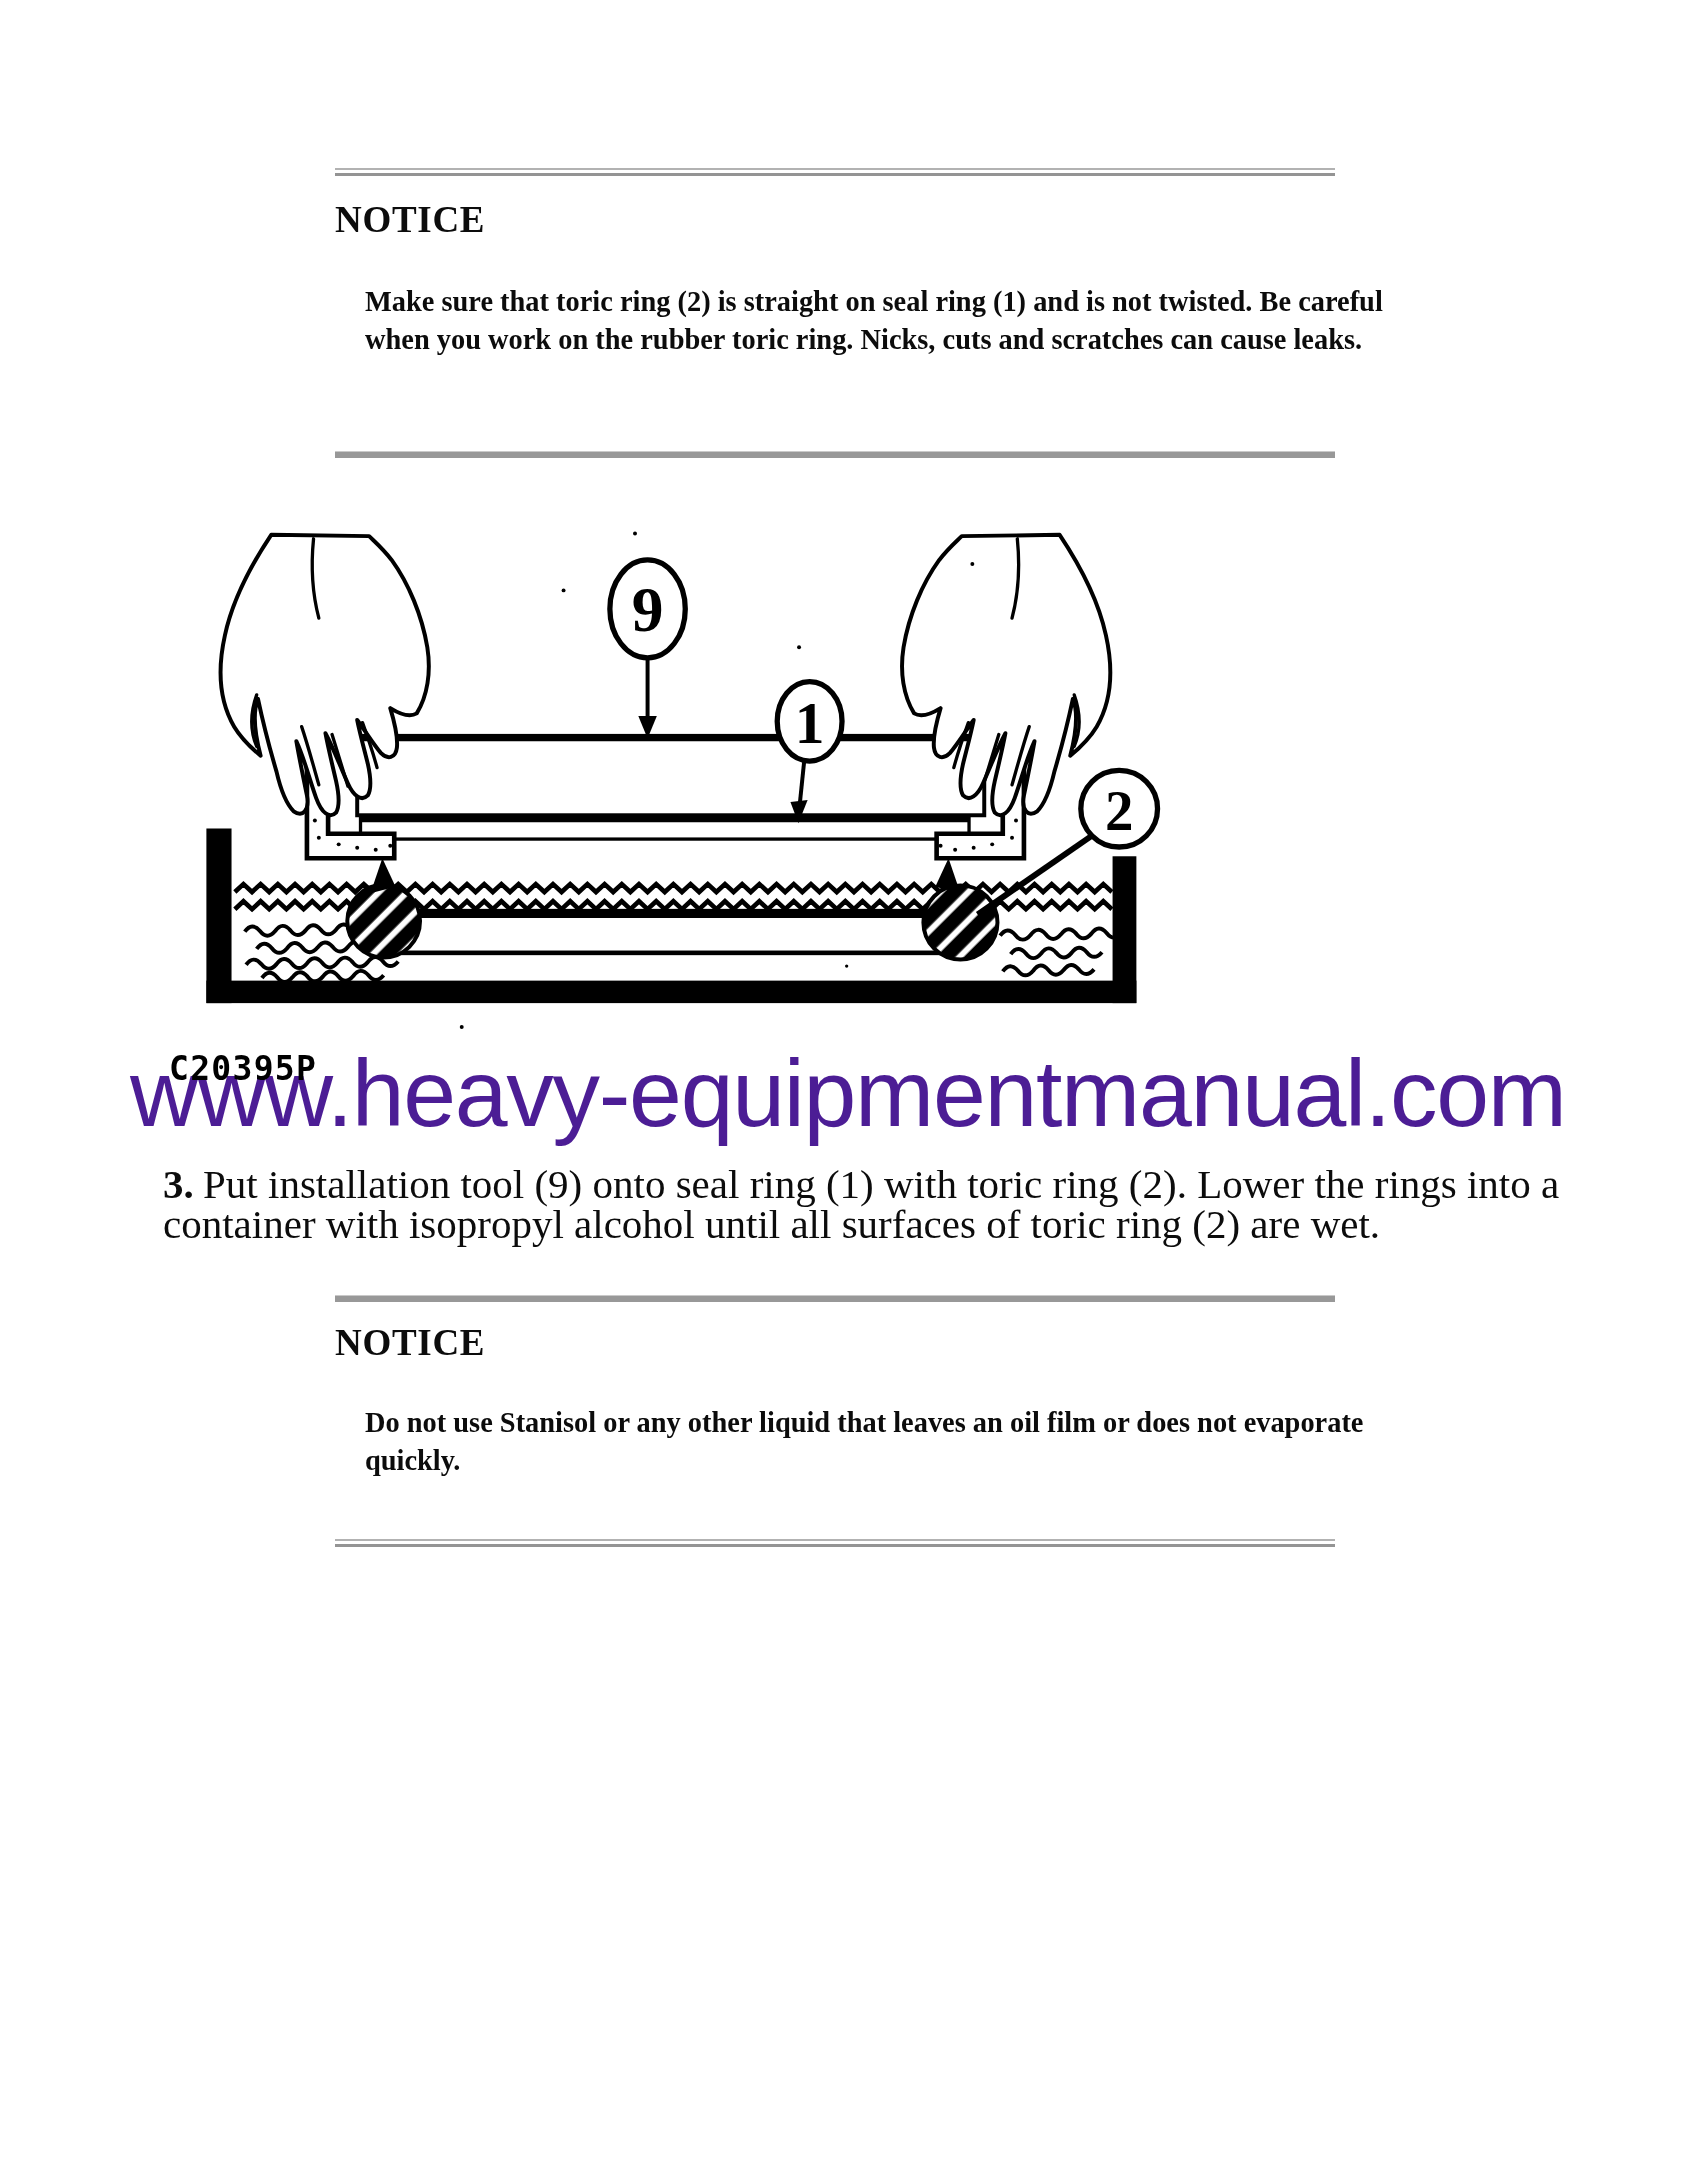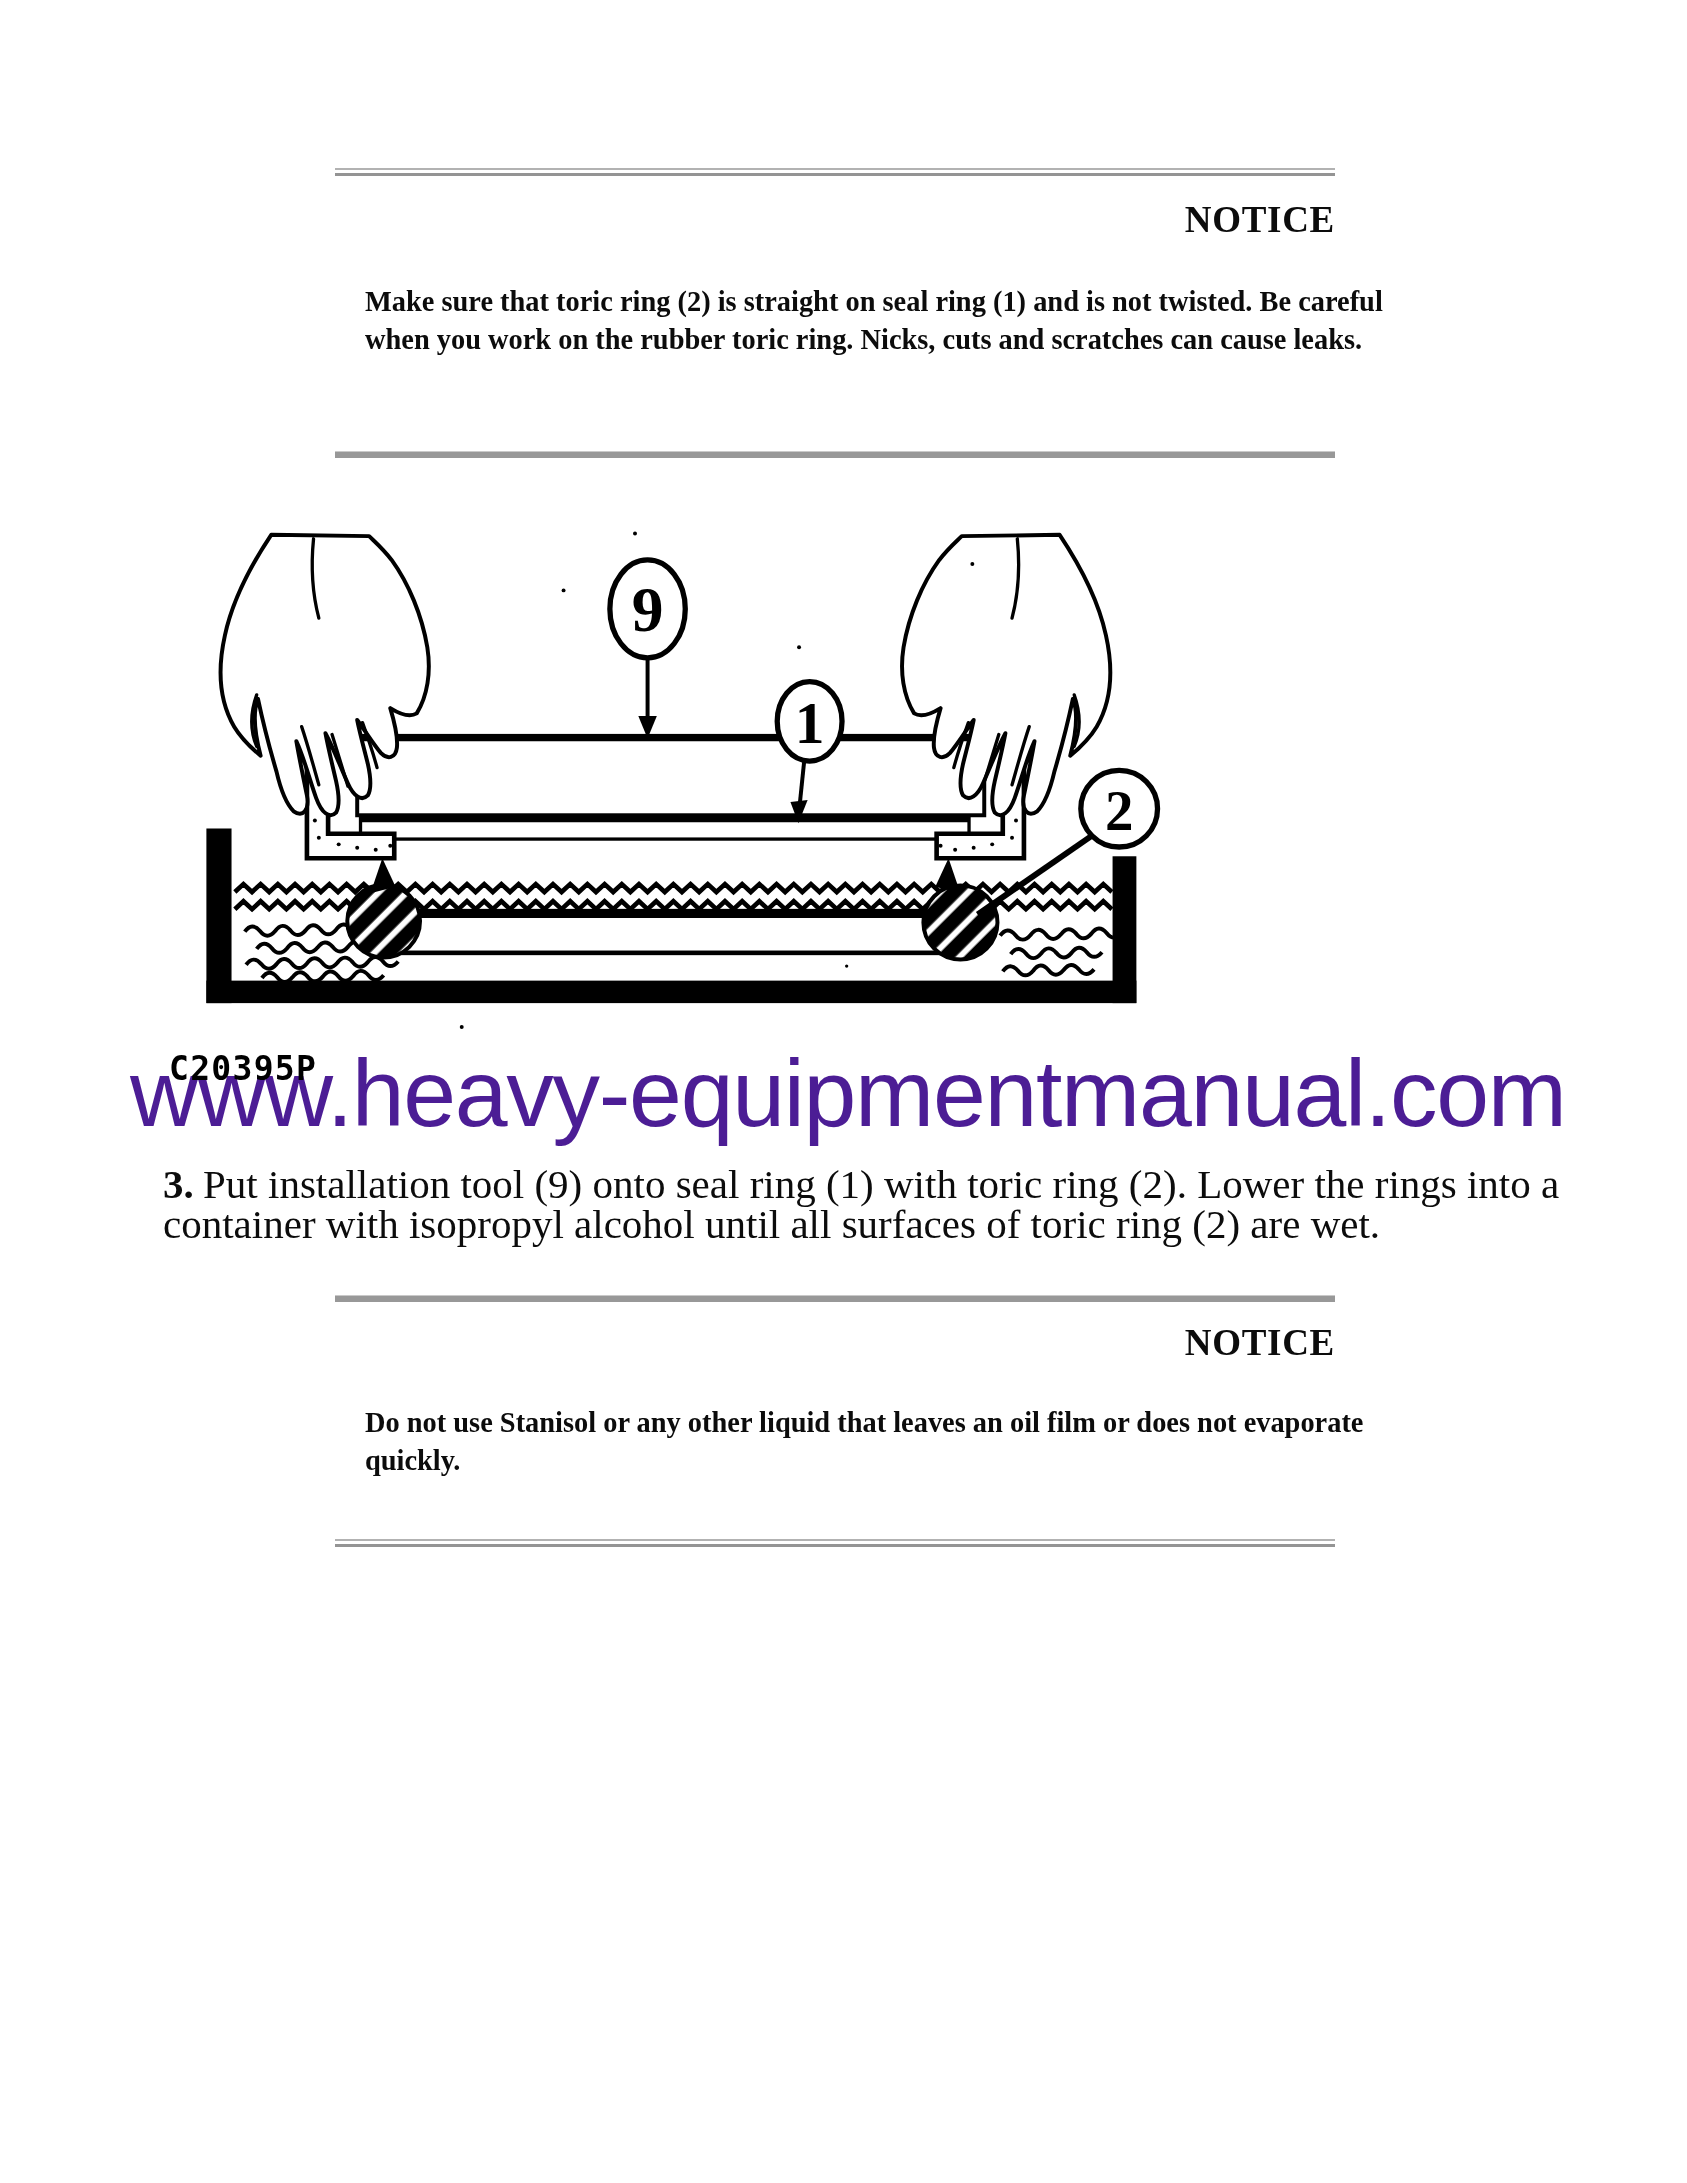--- a/index.html
+++ b/index.html
@@ -20,21 +20,21 @@
     background:#ffffff;
   }
   .rule-single{
     left:335px;width:1000px;height:6px;
     background:#989898;
     border-top:0.7px solid #c9c9c9;
   }
   
   .notice-head{
     left:335px;width:1000px;
-    text-align:right;
+    text-align:left;
     font-weight:bold;
     font-size:37px;
     letter-spacing:0.7px;
   }
   .notice-body{
     left:341px;width:1052px;
     font-weight:bold;
     font-size:28.4px;
     line-height:38px;
     margin-left:24px;

